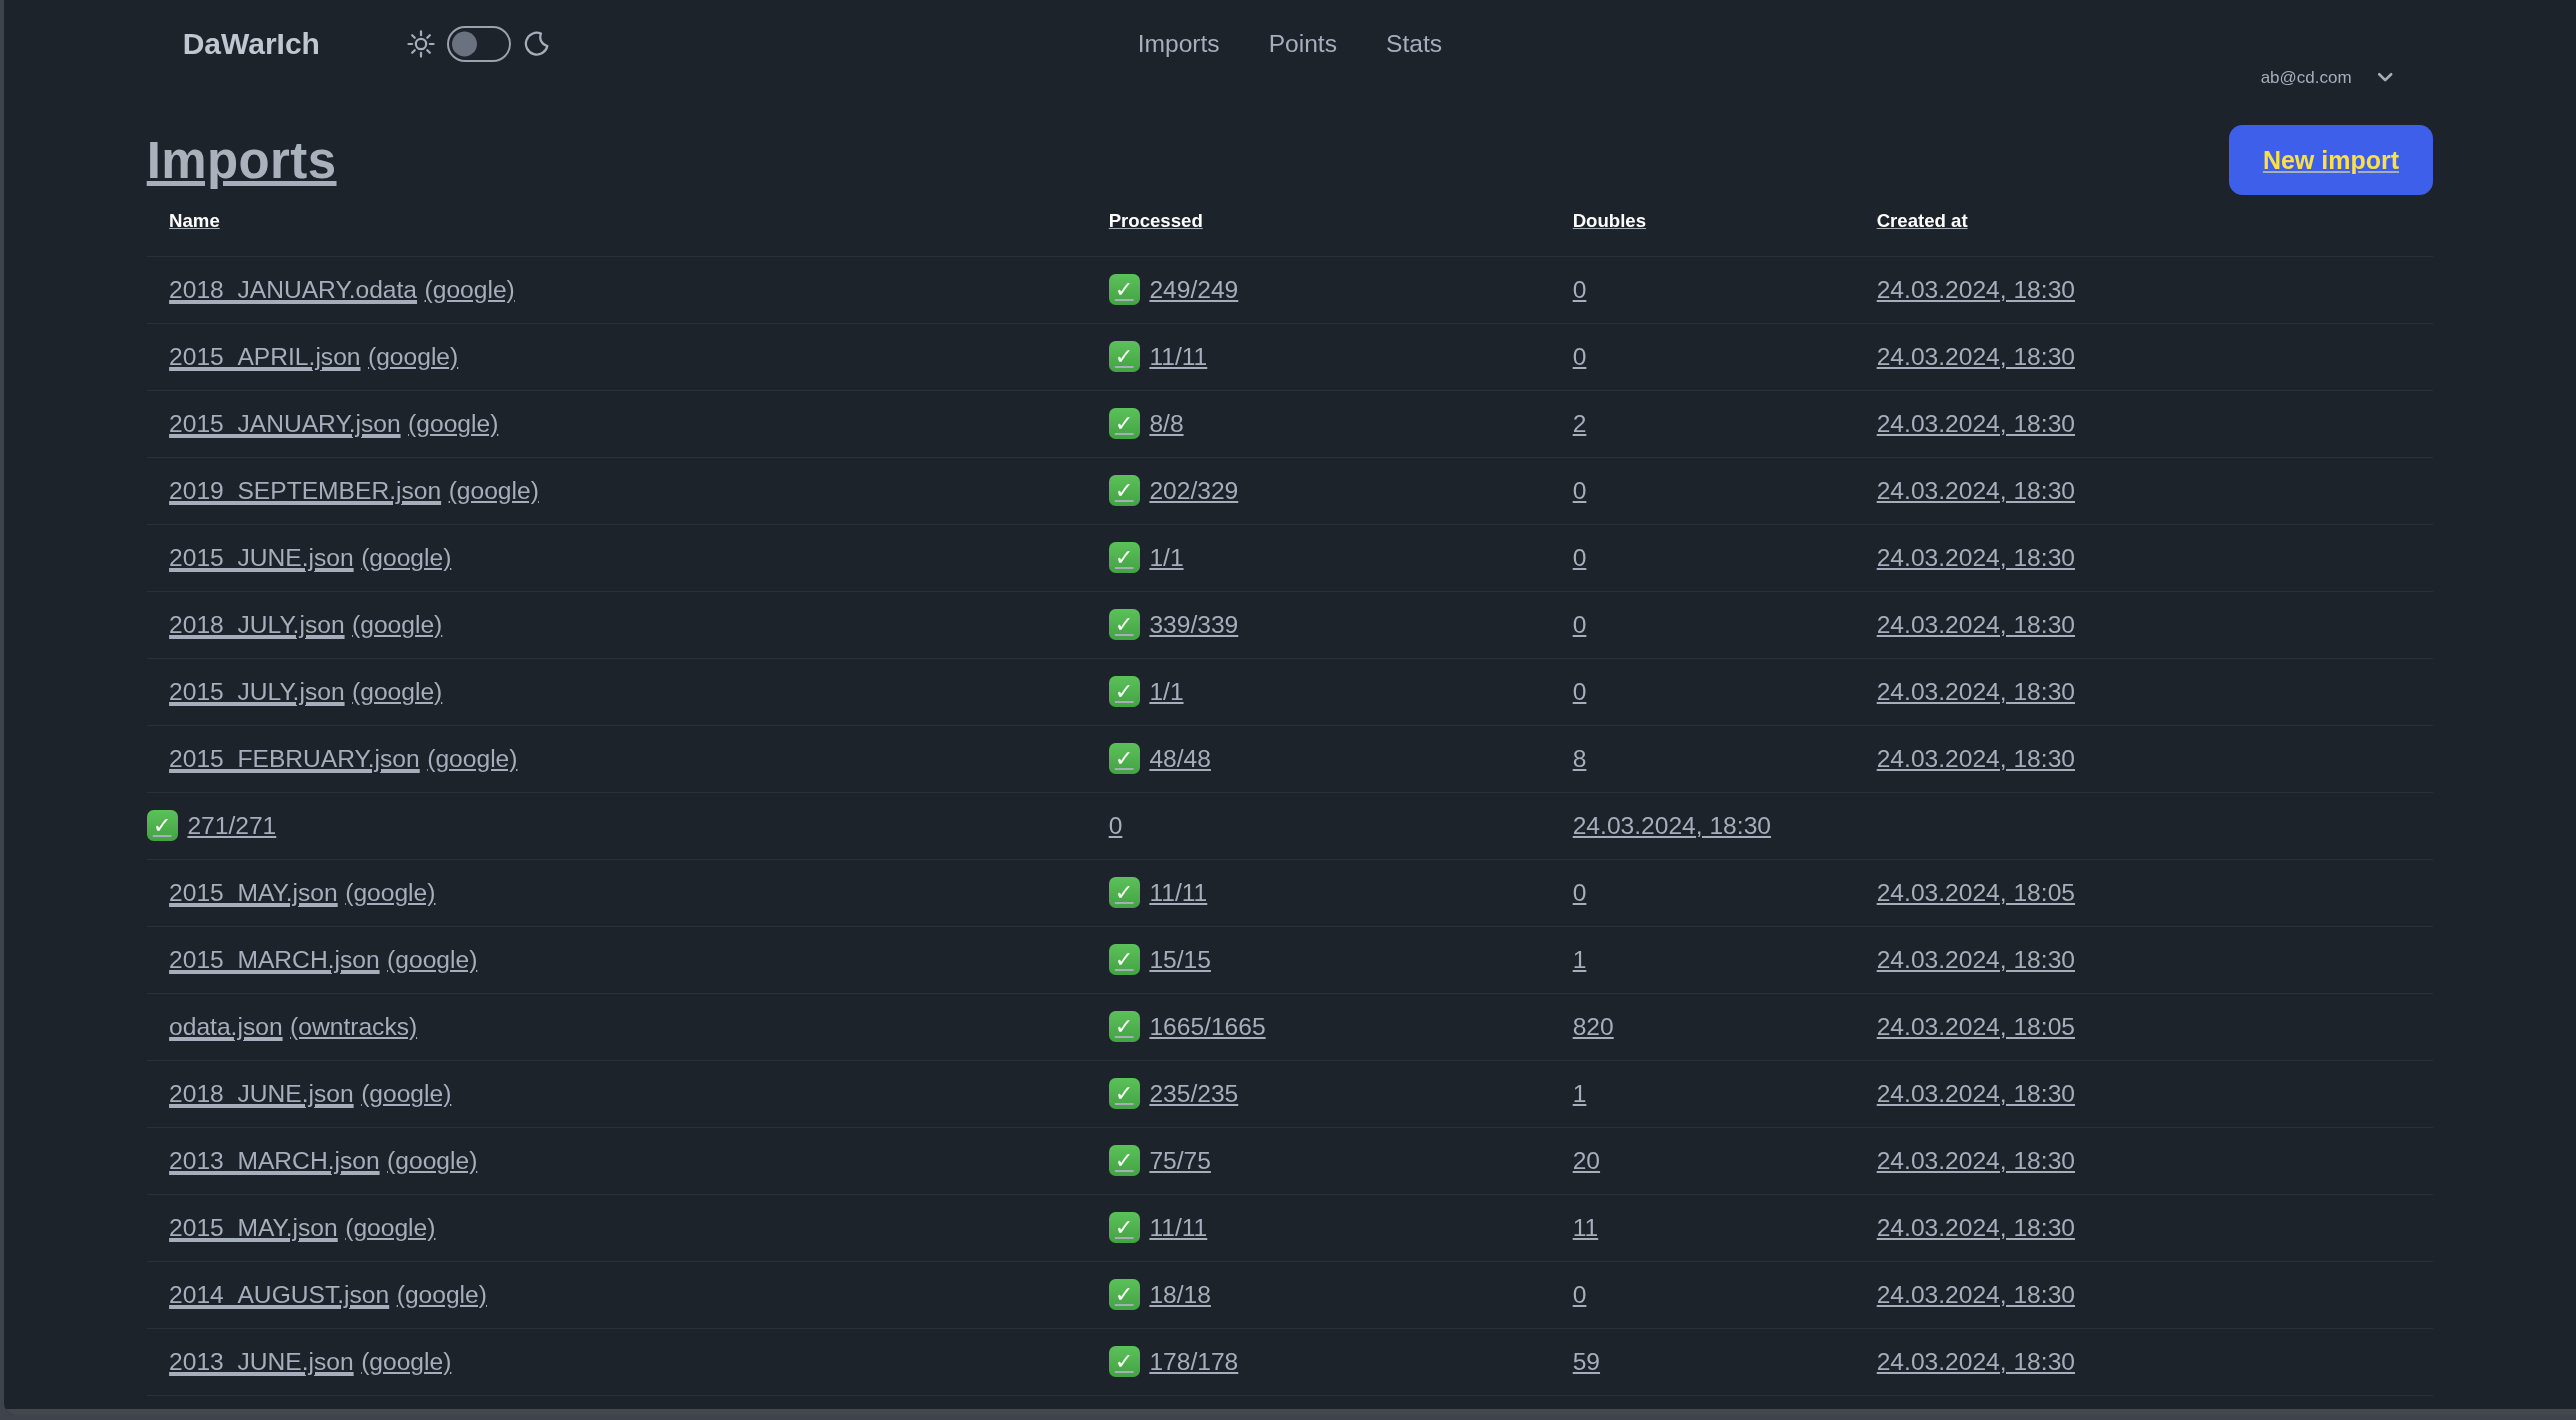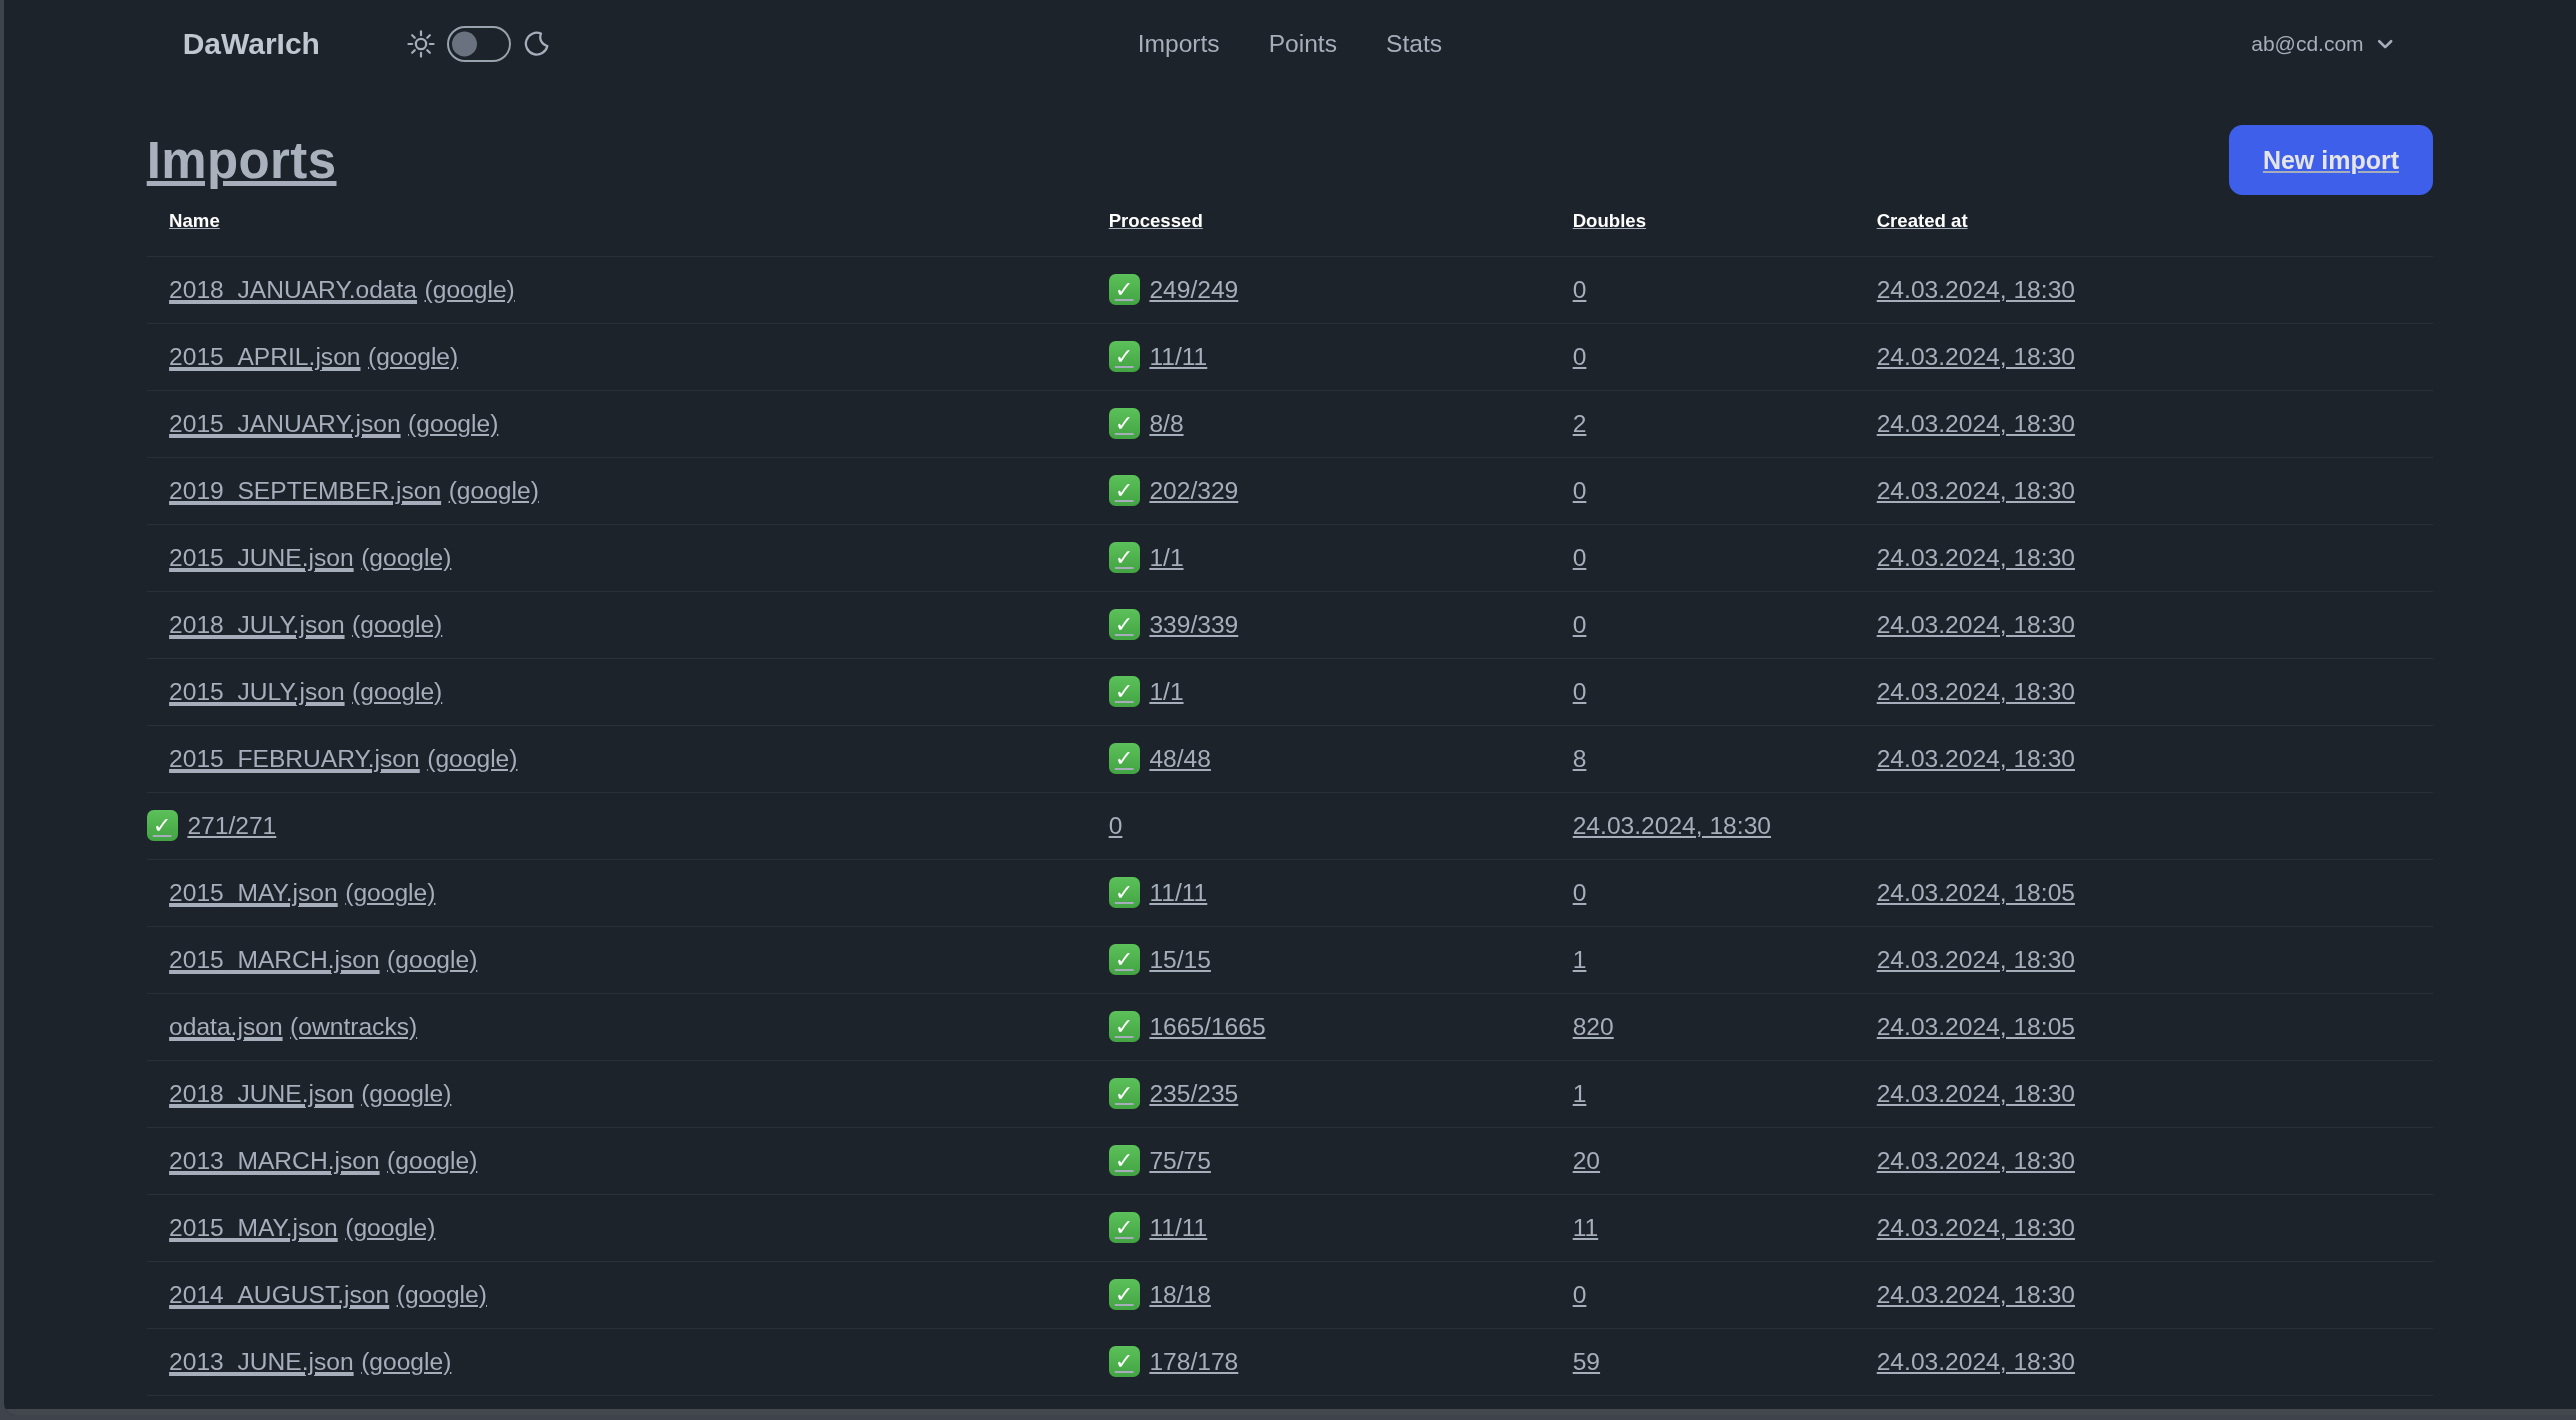--- a/index.html
+++ b/index.html
@@ -42,34 +42,34 @@
     position:absolute; left:3.7px; top:50%; transform:translateY(-50%);
     width:25px; height:25px; border-radius:50%; background:#6a7280;
   }
   .nav-center {
     position:absolute; left:0; right:0; top:0; height:88px;
     display:flex; align-items:center; justify-content:center; gap:49px;
   }
   .nav-item { font-size:24.6px; color:#a6adbb; cursor:pointer; }
   .user-menu {
     position:absolute; right:180px; top:0; height:88px;
-    display:flex; align-items:center; gap:10px; cursor:pointer;
-    font-size:21px;
+    display:flex; align-items:flex-end; gap:22px; cursor:pointer;
+    font-size:17px;
   }
 
   
   .main { padding:0 143px; }
   .title-row {
     margin-top:36px; height:72px;
     display:flex; align-items:center; justify-content:space-between;
   }
   .page-title { font-size:51px; font-weight:700; color:#a9b1bd; letter-spacing:0.4px; }
   .btn-primary {
     height:70px; padding:0 34px; border:none; border-radius:13.4px;
-    background:#3e5fe9; color:#e5e5e5; font-size:25px; font-weight:600;
+    background:#3e5fe9; color:#fde047; font-size:25px; font-weight:600;
     font-family:inherit; cursor:pointer; display:flex; align-items:center;
   }
 
   
   .thead {
     margin-top:10.4px; height:30px;
     display:grid; grid-template-columns:962px 464px 304px auto;
     align-items:center;
   }
   .th { font-size:18.6px; font-weight:700; color:#ffffff; }

